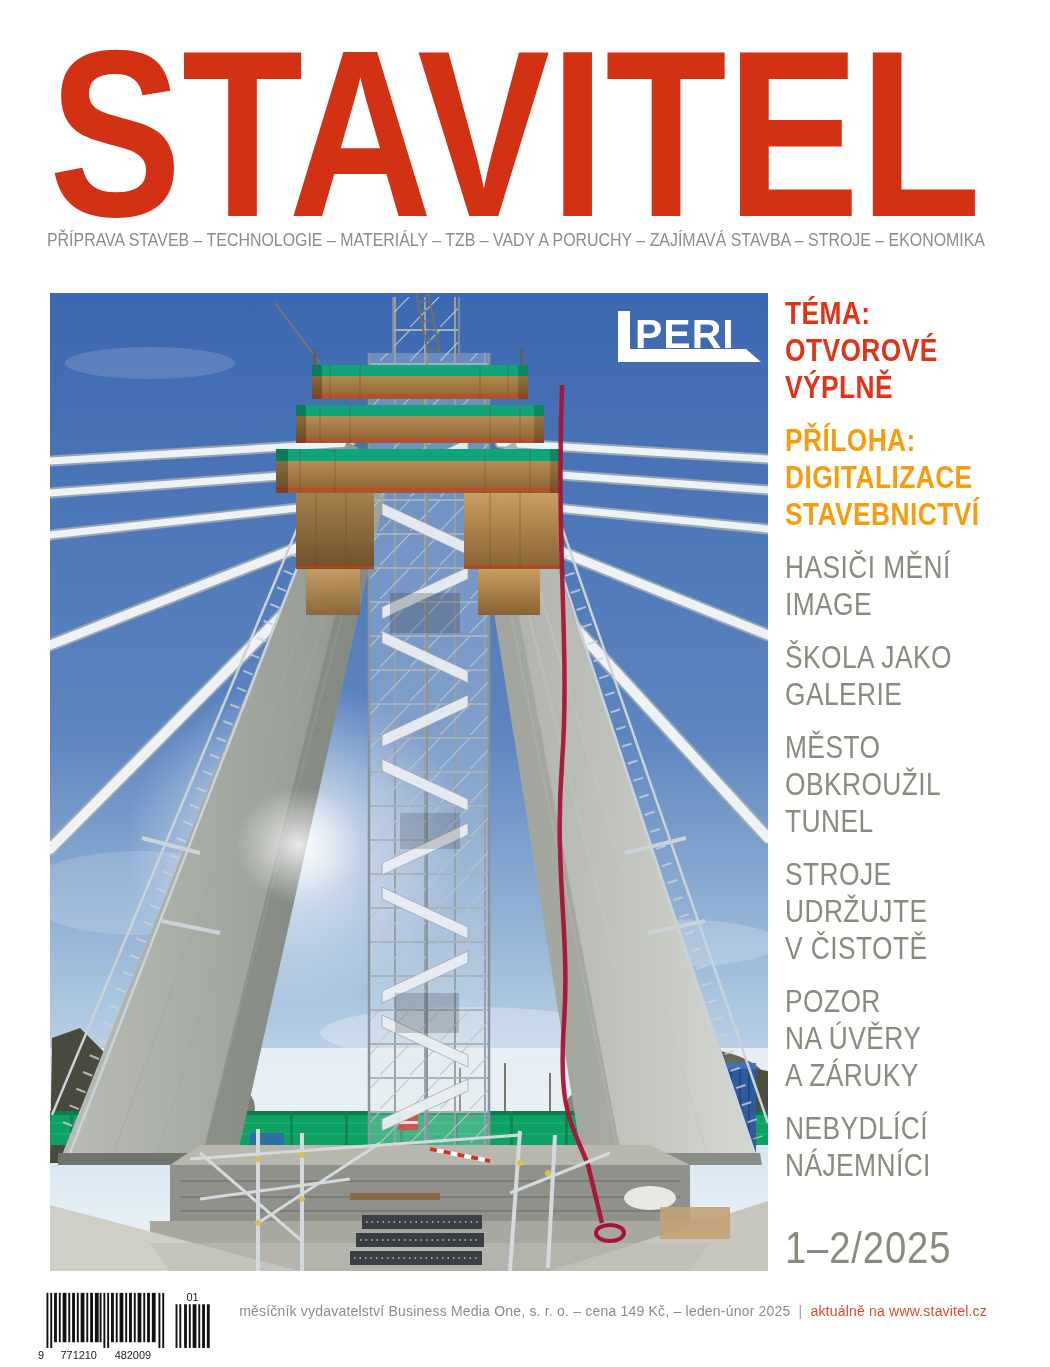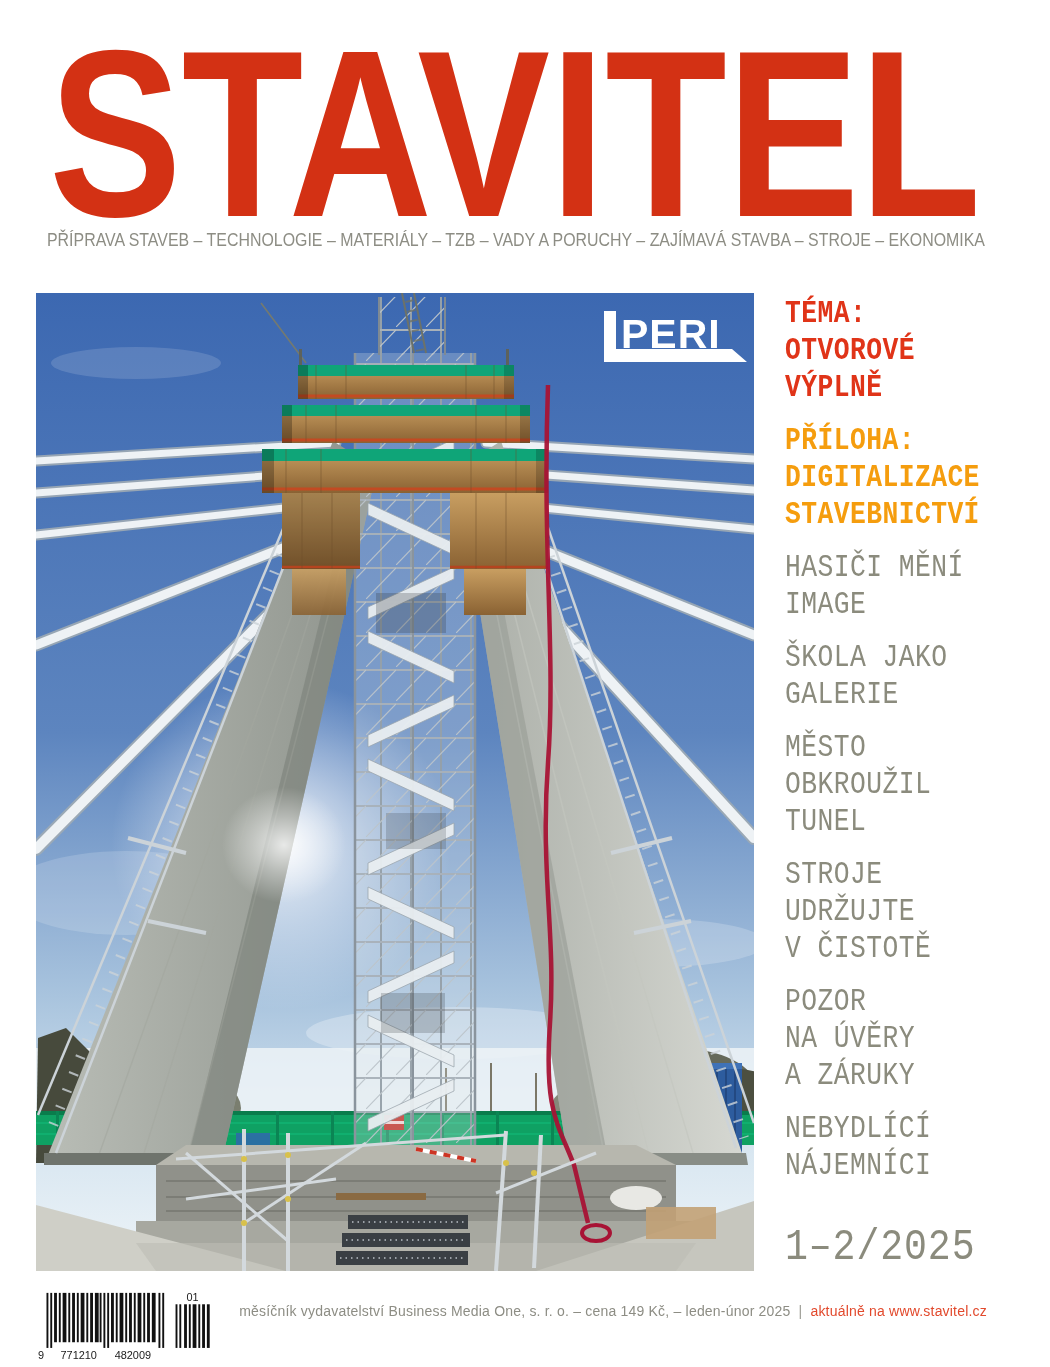--- a/index.html
+++ b/index.html
@@ -2,25 +2,25 @@
 <html><head>
 <meta charset="utf-8">
 <style>
   html,body { margin:0; padding:0; background:#ffffff; }
   .page {
     position:relative; width:1050px; height:1367px; background:#ffffff;
     font-family:"Liberation Sans", sans-serif; overflow:hidden;margin-top:8px;
   }
   .masthead-title-svg { position:absolute; left:47px; top:37px; }
   .tagline-svg { position:absolute; left:47px; top:220px; }
-  .photo { position:absolute; left:36px; top:285px; width:718px; height:978px; }
+  .photo { position:absolute; left:50px; top:285px; width:718px; height:978px; }
   .photo svg { display:block; }
   .sidebar {
     position:absolute; left:785px; top:287px; width:210px; height:976px;
-    display:flex; flex-direction:column;font-family:Liberation Mono, monospace;
+    display:flex; flex-direction:column;
   }
   .hl {
     transform:scaleX(.85); transform-origin:0 0;
     font-size:31px; line-height:37px; margin-bottom:16px;
     letter-spacing:.5px; white-space:nowrap;
   }
   .hl.red    { color:#e03418; font-weight:700; }
   .hl.orange { color:#f59d0e; font-weight:700; }
   .hl.gray   { color:#8b8b7d; font-weight:400; }
   .issue {

